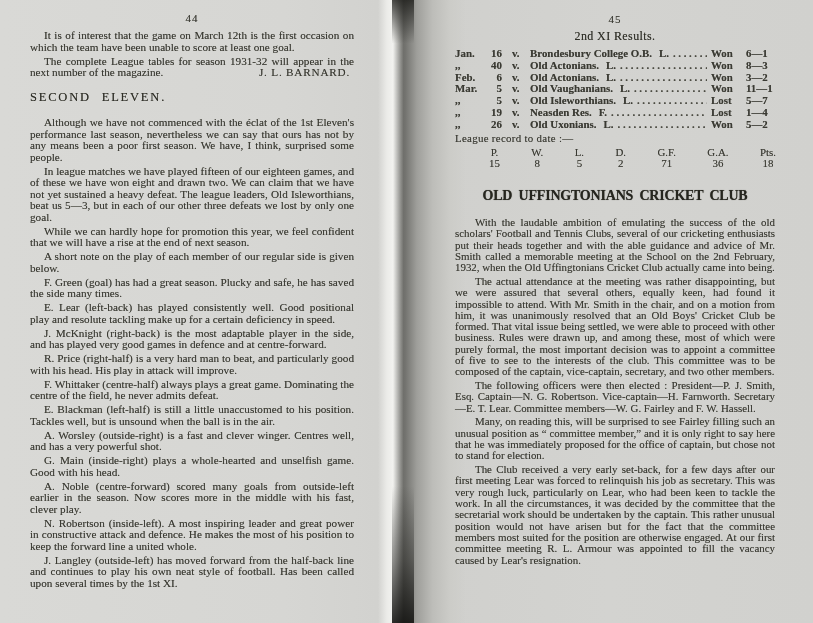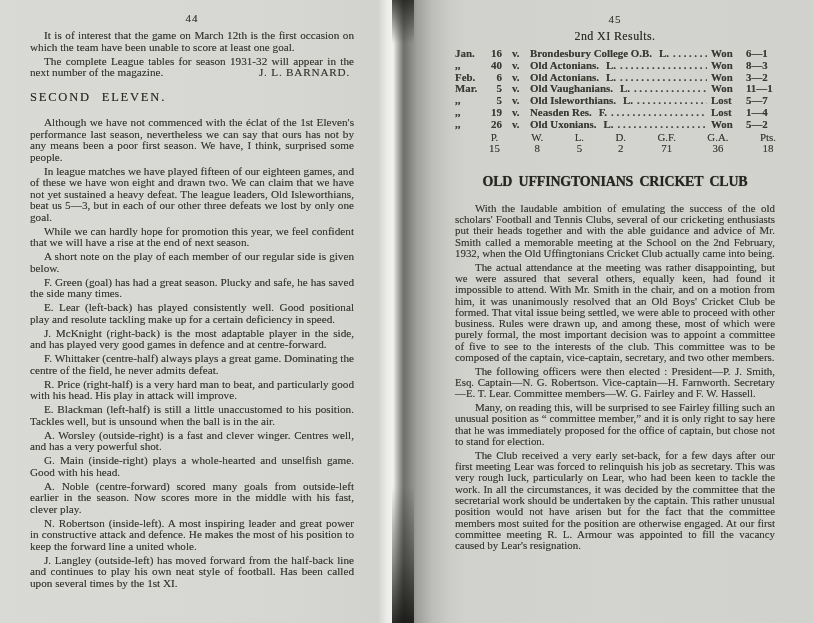--- a/index.html
+++ b/index.html
@@ -76,22 +76,22 @@
 
     <div class="section-heading">SECOND ELEVEN.</div>
 
     <div class="p">Although we have not commenced with the éclat of the 1st Eleven's performance last season, nevertheless we can say that ours has not by any means been a poor first season. We have, I think, surprised some people.</div>
     <div class="p">In league matches we have played fifteen of our eighteen games, and of these we have won eight and drawn two. We can claim that we have not yet sustained a heavy defeat. The league leaders, Old Isleworthians, beat us 5—3, but in each of our other three defeats we lost by only one goal.</div>
     <div class="p">While we can hardly hope for promotion this year, we feel confident that we will have a rise at the end of next season.</div>
     <div class="p">A short note on the play of each member of our regular side is given below.</div>
     <div class="p">F. Green (goal) has had a great season. Plucky and safe, he has saved the side many times.</div>
     <div class="p">E. Lear (left-back) has played consistently well. Good positional play and resolute tackling make up for a certain deficiency in speed.</div>
     <div class="p">J. McKnight (right-back) is the most adaptable player in the side, and has played very good games in defence and at centre-forward.</div>
+    <div class="p">R. Price (right-half) is a very hard man to beat, and particularly good with his head. His play in attack will improve.</div>
     <div class="p">F. Whittaker (centre-half) always plays a great game. Dominating the centre of the field, he never admits defeat.</div>
-    <div class="p">R. Price (right-half) is a very hard man to beat, and particularly good with his head. His play in attack will improve.</div>
     <div class="p">E. Blackman (left-half) is still a little unaccustomed to his position. Tackles well, but is unsound when the ball is in the air.</div>
     <div class="p">A. Worsley (outside-right) is a fast and clever winger. Centres well, and has a very powerful shot.</div>
     <div class="p">G. Main (inside-right) plays a whole-hearted and unselfish game. Good with his head.</div>
     <div class="p">A. Noble (centre-forward) scored many goals from outside-left earlier in the season. Now scores more in the middle with his fast, clever play.</div>
     <div class="p">N. Robertson (inside-left). A most inspiring leader and great power in constructive attack and defence. He makes the most of his position to keep the forward line a united whole.</div>
     <div class="p">J. Langley (outside-left) has moved forward from the half-back line and continues to play his own neat style of football. Has been called upon several times by the 1st XI.</div>
   </div>
 
   <div class="page page-right">
     <div class="pagenum">45</div>
@@ -164,20 +164,21 @@
         <span class="c-day">26</span>
         <span class="c-v">v.</span>
         <span class="c-opp">Old Uxonians.</span>
         <span class="c-comp">L.</span>
         <span class="c-dots">..........................................................................</span>
         <span class="c-res">Won</span>
         <span class="c-score">5—2</span>
       </div>
     </div>
 
+    <div class="league-label">League record to date :—</div>
     <div class="league">
       <div class="lcol">
         <span>P.</span>
         <span>15</span>
       </div>
       <div class="lcol">
         <span>W.</span>
         <span>8</span>
       </div>
       <div class="lcol">

